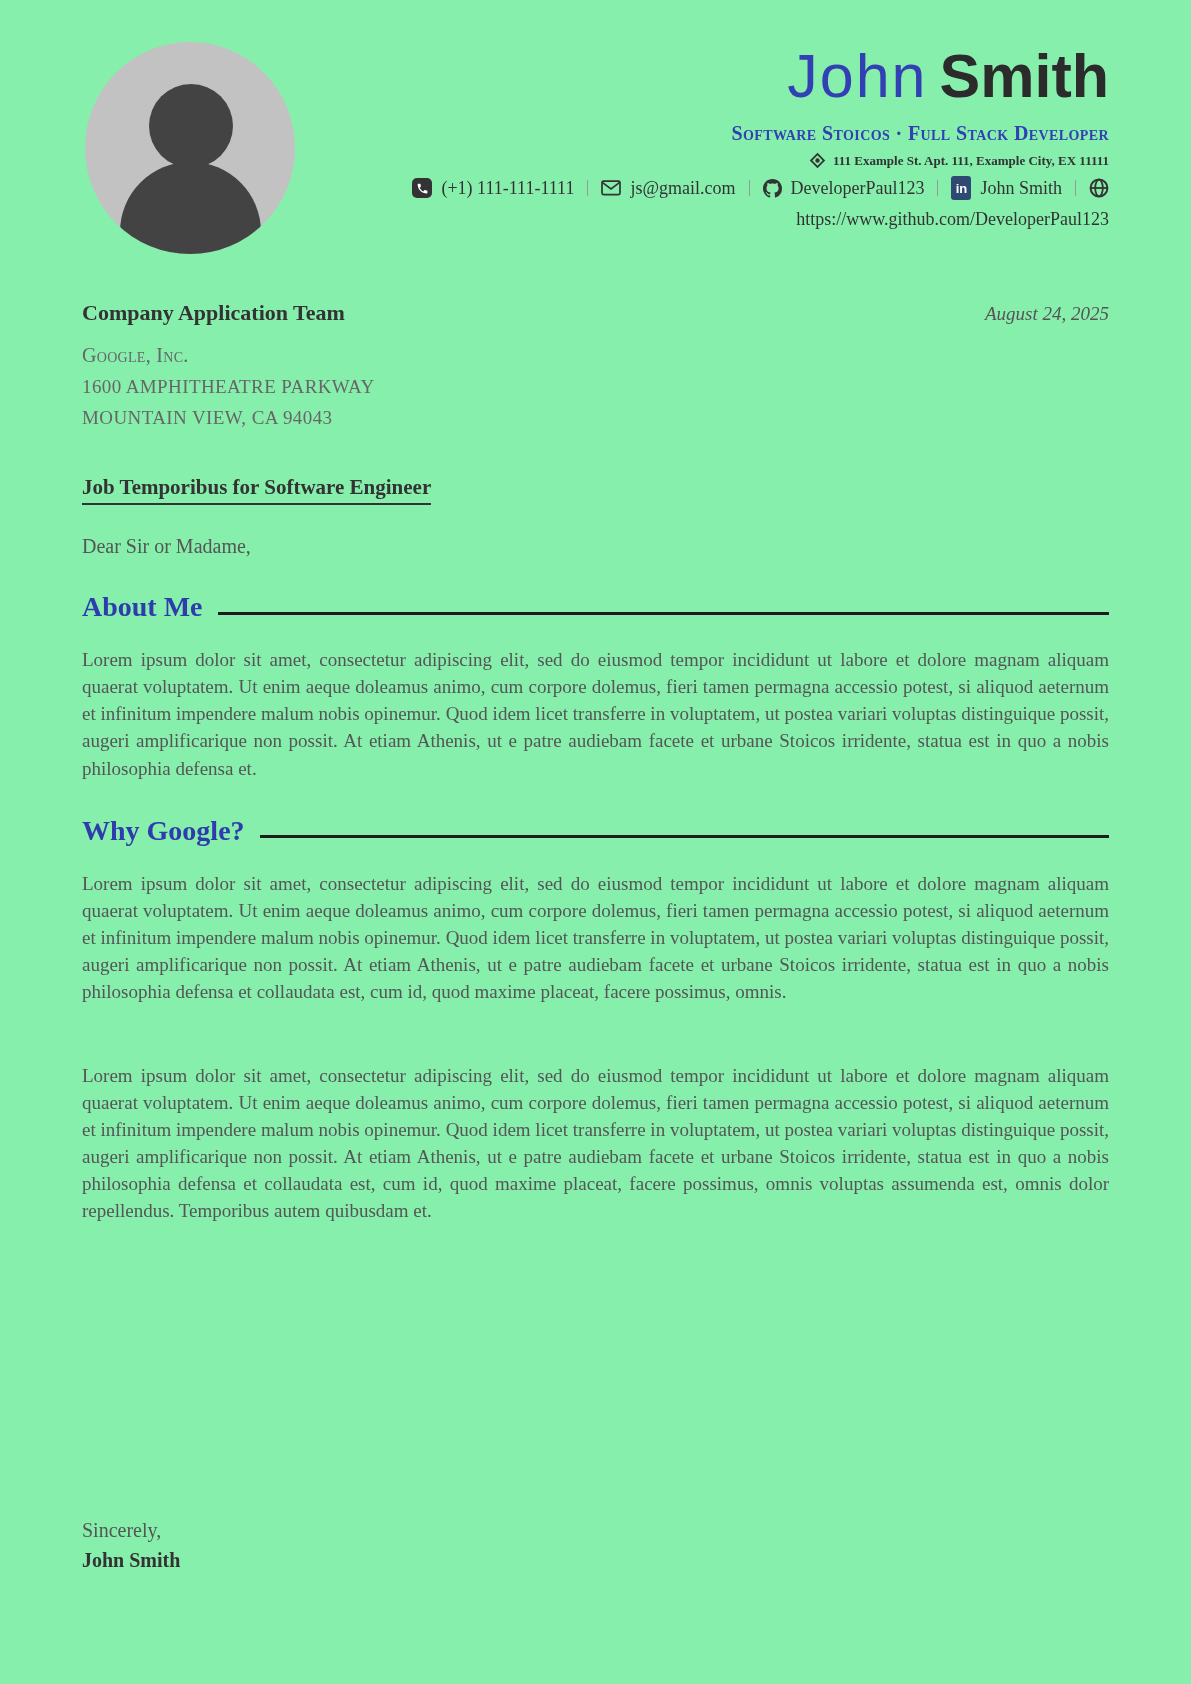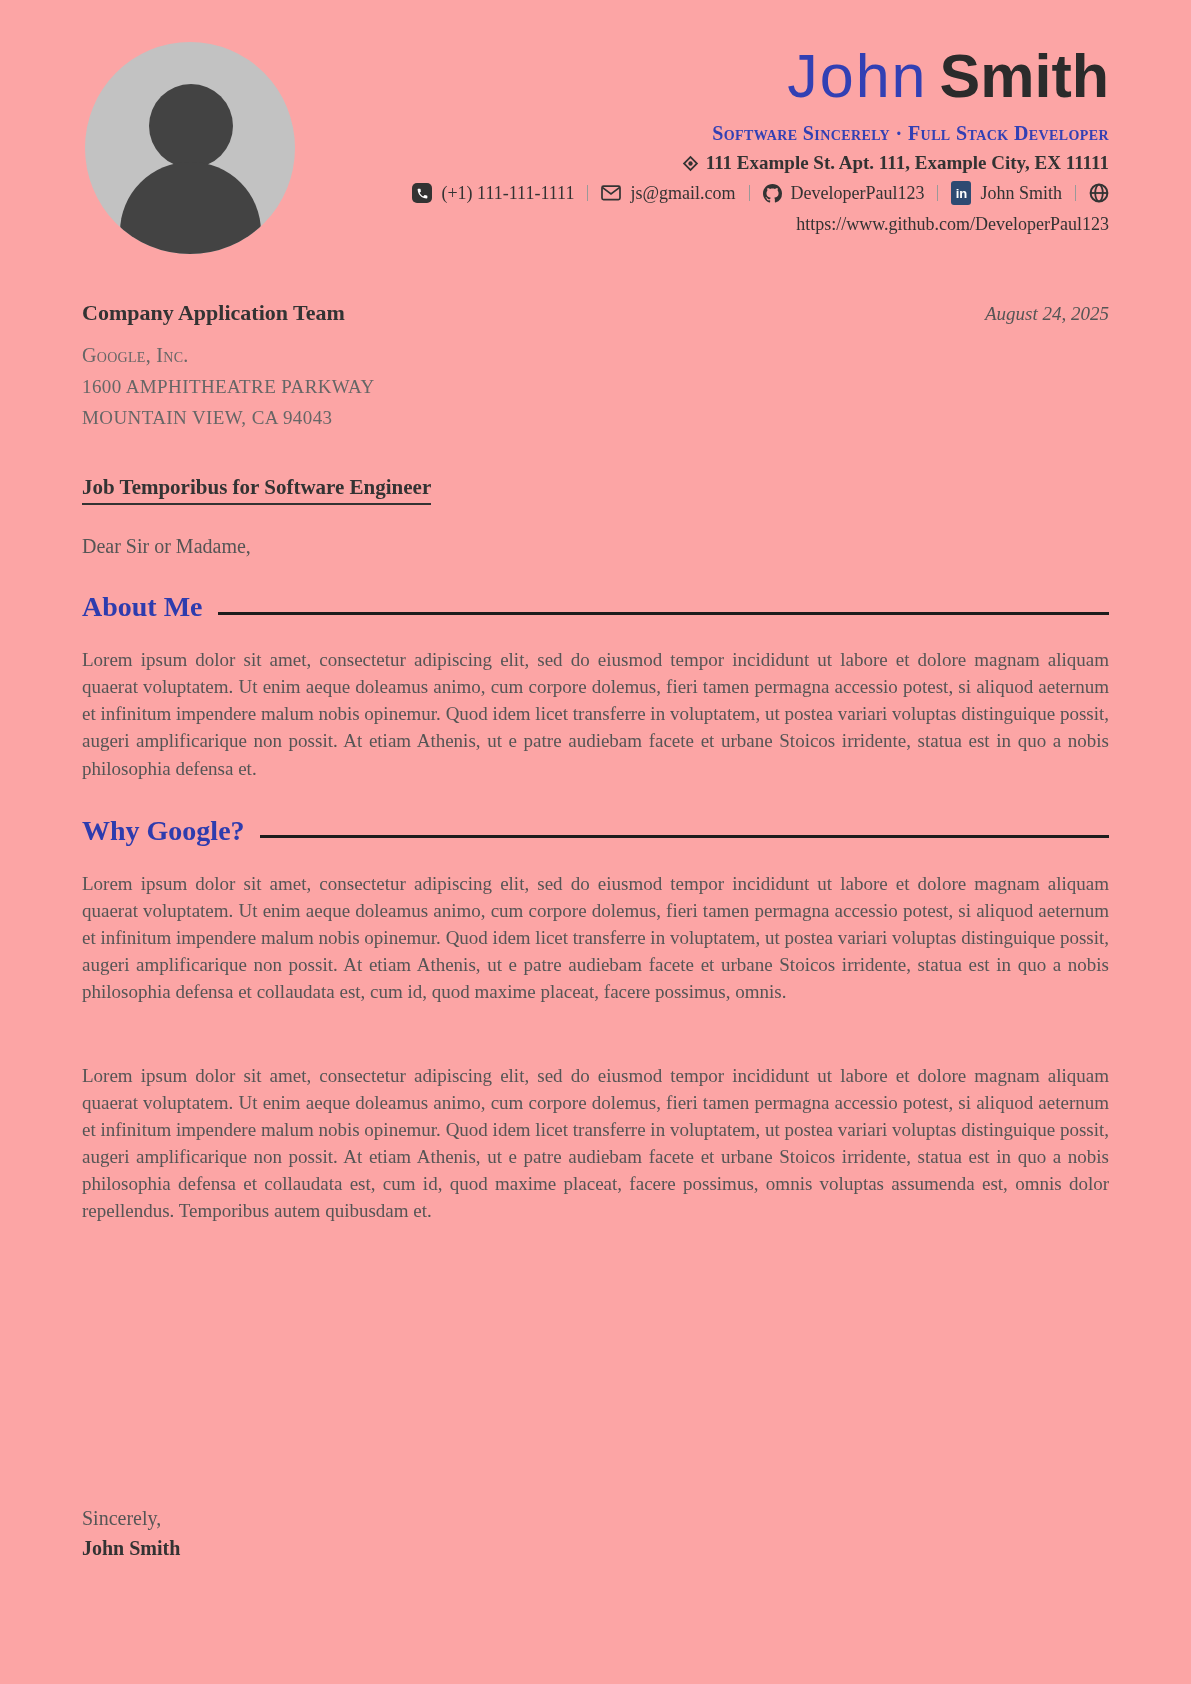--- a/index.html
+++ b/index.html
@@ -1,21 +1,21 @@
 <!DOCTYPE html>
 <html><head>
 <meta charset="utf-8">
 <style>
   * { margin:0; padding:0; box-sizing:border-box; }
   html,body { background:#ffffff; }
   .page {
-    width:1191px; height:1684px; margin:0 auto; background:#fca5a5;
+    width:1191px; height:1684px; margin:0 auto; background:#86efac;
     font-family:"Liberation Serif", serif;
     display:flex; flex-direction:column;
-    padding:40px 82px 12px 82px; overflow:hidden;
+    padding:40px 82px 0 82px; overflow:hidden;
   }
 
   
   .header { display:flex; align-items:flex-start; }
   .avatar {
     width:210px; height:212px; border-radius:50%;
     background:#c2c2c2; position:relative; overflow:hidden; flex:none; margin-top:2px; margin-left:3px;
   }
   .avatar .head {
     position:absolute; top:42px; left:64px; width:84px; height:84px;
@@ -28,21 +28,21 @@
   .header-right { flex:1; text-align:right; padding-top:6px; }
   .name { font-family:"Liberation Sans", sans-serif; font-size:61px; line-height:1.0; white-space:nowrap; }
   .name .first { color:#3240b4; font-weight:100; letter-spacing:2px; }
   .name .last  { color:#2b2b2b; font-weight:700; margin-left:12px; }
   .tagline {
     margin-top:15px; font-variant:small-caps; color:#3240b4;
     font-size:20px; font-weight:600; letter-spacing:0.4px;
   }
   .addr-line {
     margin-top:7px; display:flex; justify-content:flex-end; align-items:center; gap:7px;
-    color:#333; font-weight:700; font-size:19px;margin-left:45px;
+    color:#333; font-weight:700; font-size:13px;margin-left:45px;
   }
   .contact-line {
     margin-top:7px; display:flex; justify-content:flex-end; align-items:center; gap:13px;
     color:#333; font-size:18px;
   }
   .contact-item { display:flex; align-items:center; gap:9px; }
   .sep { width:1px; height:16px; background:#999; }
   .url-line { margin-top:9px; font-size:18px; color:#333; }
 
   .icon { display:inline-flex; align-items:center; justify-content:center; }
@@ -92,21 +92,21 @@
     <div class="avatar">
       <div class="head"></div>
       <div class="body"></div>
     </div>
 
     <div class="header-right">
       <div class="name">
         <span class="first">John</span><span class="last">Smith</span>
       </div>
 
-      <div class="tagline">Software Sincerely · Full Stack Developer</div>
+      <div class="tagline">Software Stoicos · Full Stack Developer</div>
 
       <div class="addr-line">
         <span class="icon">
           <svg width="17" height="17" viewBox="0 0 18 18">
               <rect x="4.2" y="4.2" width="9.6" height="9.6" transform="rotate(45 9 9)" fill="none" stroke="#333" stroke-width="1.9"></rect>
               <circle cx="9" cy="9" r="2.3" fill="#333"></circle>
             </svg>
         </span>
         <span>111 Example St. Apt. 111, Example City, EX 11111</span>
       </div>

